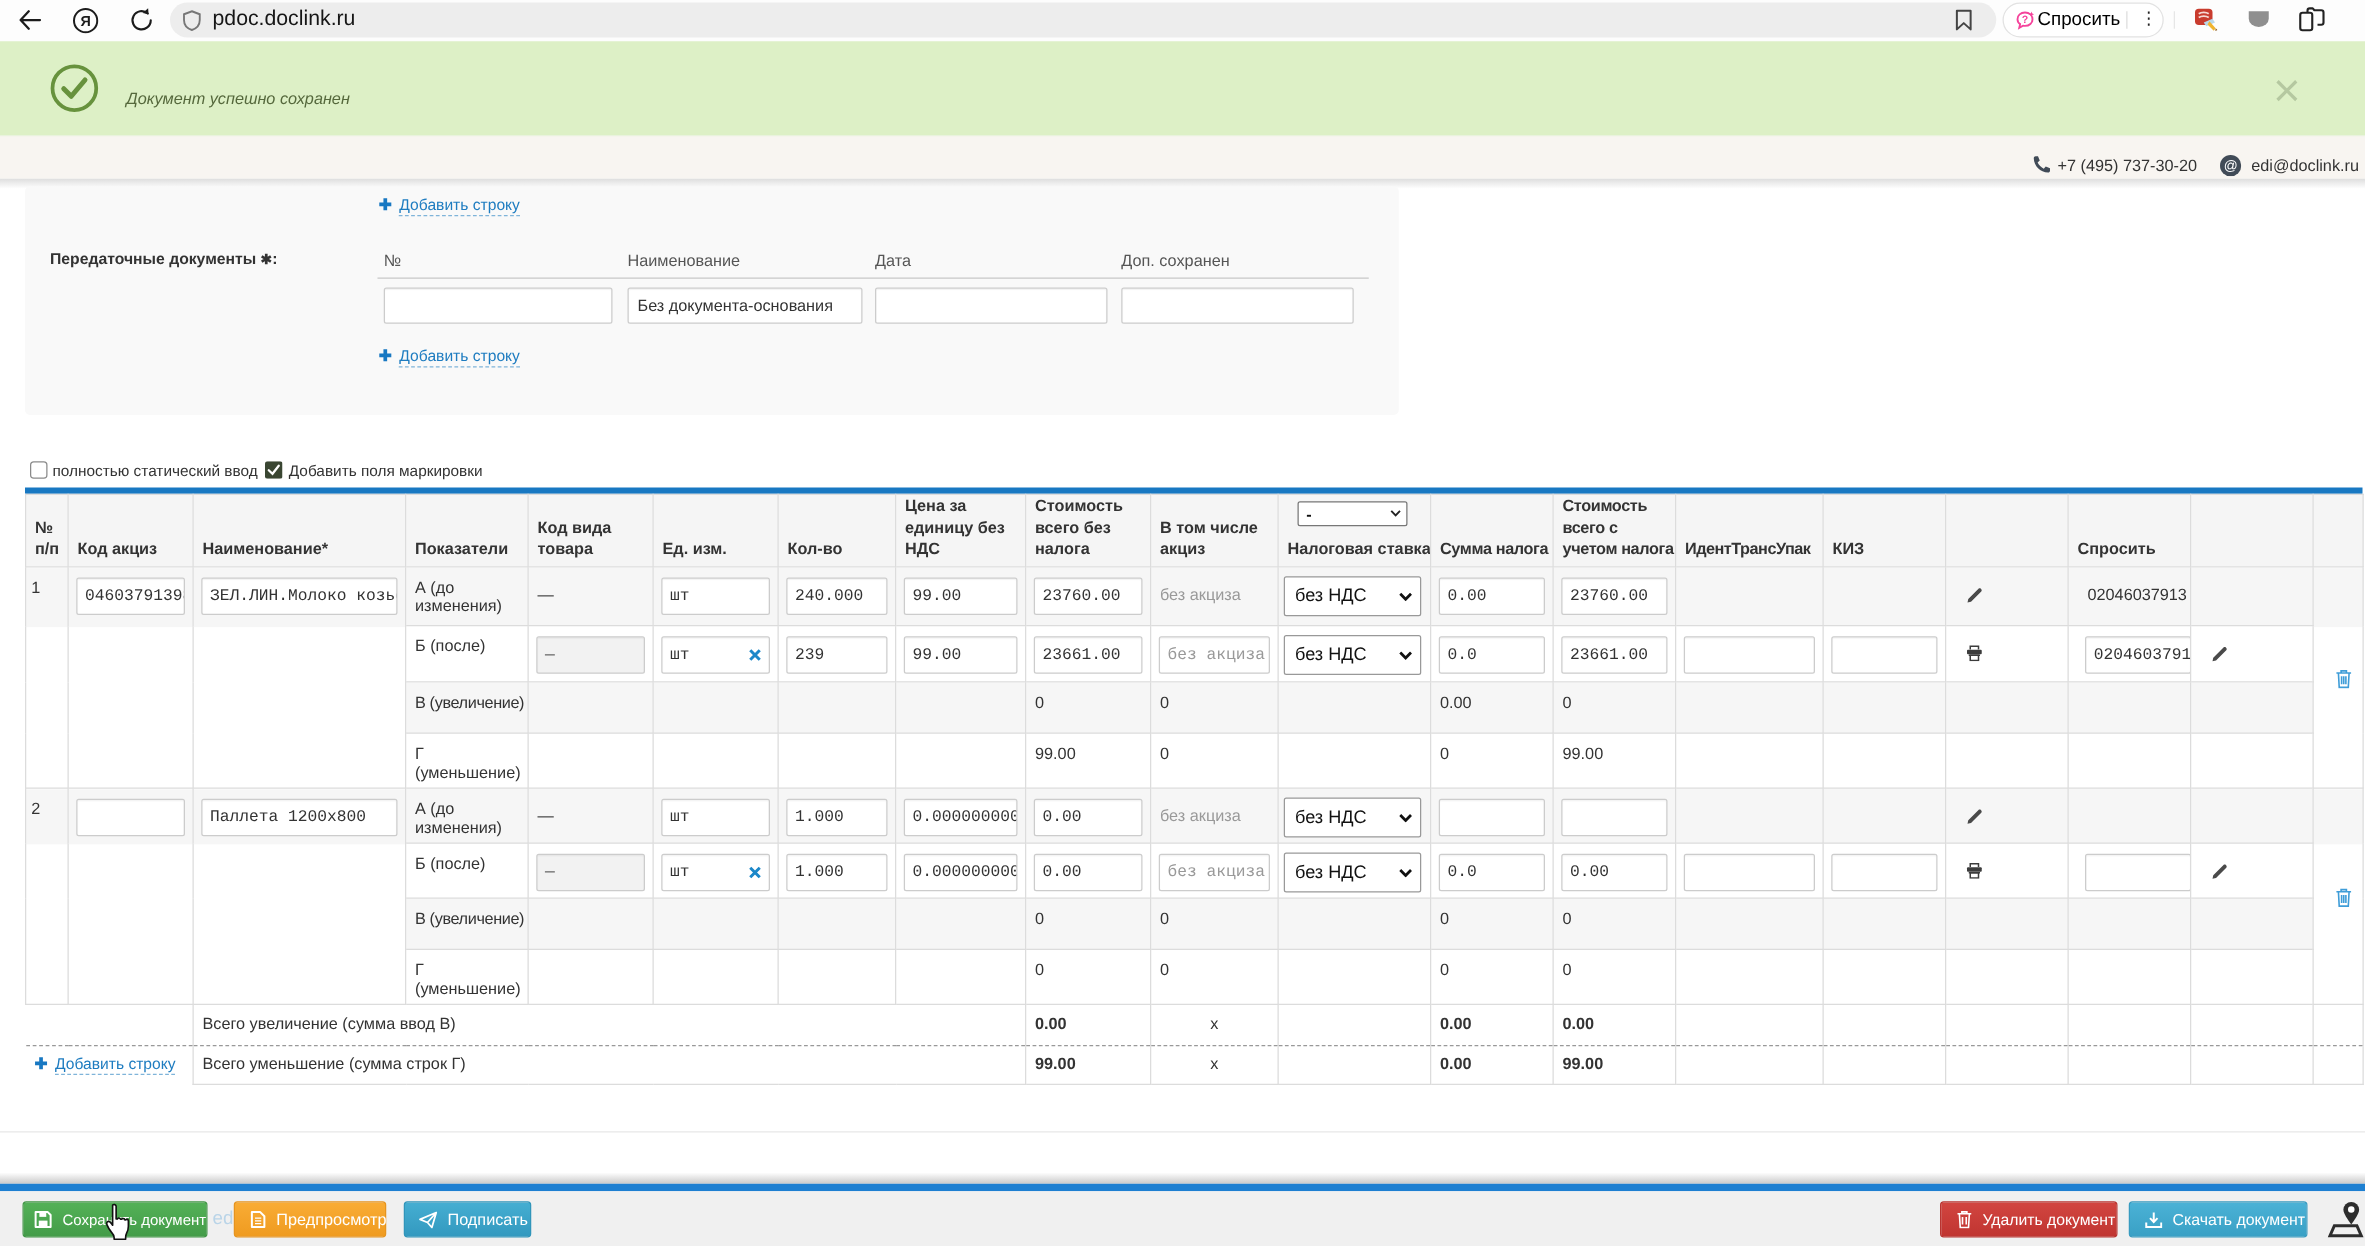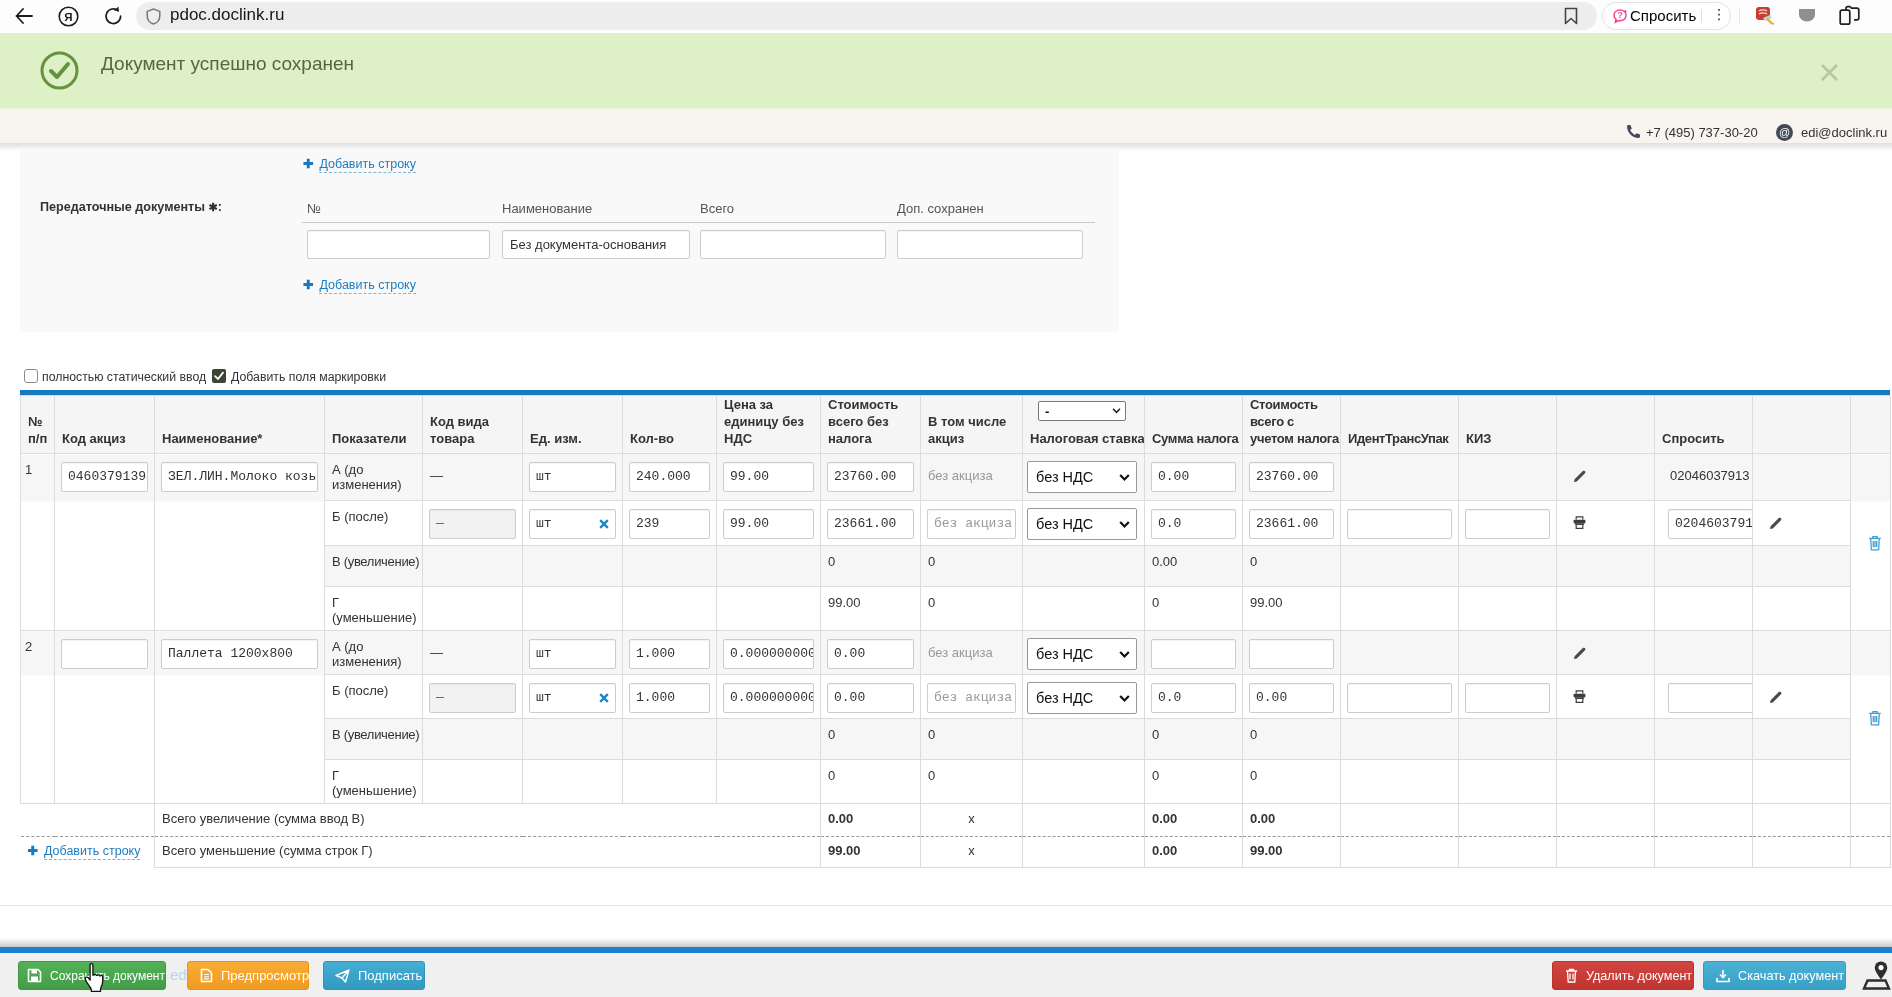--- a/index.html
+++ b/index.html
@@ -6,21 +6,21 @@
   html,body { width:1892px; height:997px; overflow:hidden; background:#fff;
     font-family:"Liberation Sans", sans-serif; }
   .abs { position:absolute; }
   
   #chrome { position:absolute; left:0; top:0; width:1892px; height:33px; background:#fdfdfd; }
   #urlpill { position:absolute; left:136px; top:2px; width:1461px; height:28px; background:#ededed; border-radius:14px; }
   .chromeicon { position:absolute; color:#222; }
   #askpill { position:absolute; left:1602px; top:2px; width:129px; height:28px; background:#fff; border:1px solid #e2e2e2; border-radius:14px; }
   
   #greenbar { position:absolute; left:0; top:33px; width:1892px; height:75px; background:#ddf0c6; }
-  #greentext { position:absolute; left:101px; top:20px; font-size:19px; color:#55683c; }
+  #greentext { position:absolute; left:101px; top:38px; font-size:13px; color:#55683c;font-style:italic; }
   
   #contactbar { position:absolute; left:0; top:108px; width:1892px; height:35px; background:#f8f5f1; border-top:1px solid #e9f3dd; }
   #barshadow { position:absolute; left:0; top:143px; width:1892px; height:8px; background:linear-gradient(#dedede,#ffffff); }
   
   #panel { position:absolute; left:20px; top:149px; width:1099px; height:183px; background:#f9f9f9; border-radius:4px; }
   .addrow { font-size:12.5px; color:#1e7cc0; }
   .addrow .plus { font-weight:bold; font-size:12.5px; margin-right:6px; }
   .addrow .lnk { border-bottom:1px dashed #7fb4d9; padding-bottom:1px; }
   .fldhdr { position:absolute; font-size:13px; color:#555; }
   .inp { position:absolute; background:#fff; border:1px solid #ccc; border-radius:2px; height:29px; font-size:13px; color:#333; padding:0 7px; line-height:27px; white-space:nowrap; overflow:hidden; box-shadow:inset 0 1px 1px rgba(0,0,0,0.05); }
@@ -127,21 +127,21 @@
     </svg>
   <div class="abs" style="left:1801px;top:16px;font-size:13px;color:#333;">edi@doclink.ru</div>
 </div>
 <div id="barshadow"></div>
 
 <div id="panel"></div>
 <div class="abs addrow" style="left:303px;top:156px;"><span class="plus" style="color:#1878c2;">✚</span><span class="lnk">Добавить строку</span></div>
 <div class="abs" style="left:40px;top:200px;font-size:12.6px;font-weight:bold;color:#333;">Передаточные документы <span style="font-size:11px;">✱</span>:</div>
 <div class="fldhdr" style="left:307px;top:201px;">№</div>
 <div class="fldhdr" style="left:502px;top:201px;">Наименование</div>
-<div class="fldhdr" style="left:700px;top:201px;">Всего</div>
+<div class="fldhdr" style="left:700px;top:201px;">Дата</div>
 <div class="fldhdr" style="left:897px;top:201px;">Доп. сохранен</div>
 <div class="abs" style="left:302px;top:222px;width:793px;height:1px;background:#c8c8c8;"></div>
 <div class="inp" style="left:307px;top:230px;width:183px;"></div>
 <div class="inp" style="left:502px;top:230px;width:188px;">Без документа-основания</div>
 <div class="inp" style="left:700px;top:230px;width:186px;"></div>
 <div class="inp" style="left:897px;top:230px;width:186px;"></div>
 <div class="abs addrow" style="left:303px;top:277px;"><span class="plus" style="color:#1878c2;">✚</span><span class="lnk">Добавить строку</span></div>
 
 <div class="cbx" style="left:24px;top:369px;"></div>
 <div class="cbxlbl" style="left:42px;top:370px;">полностью статический ввод</div>

